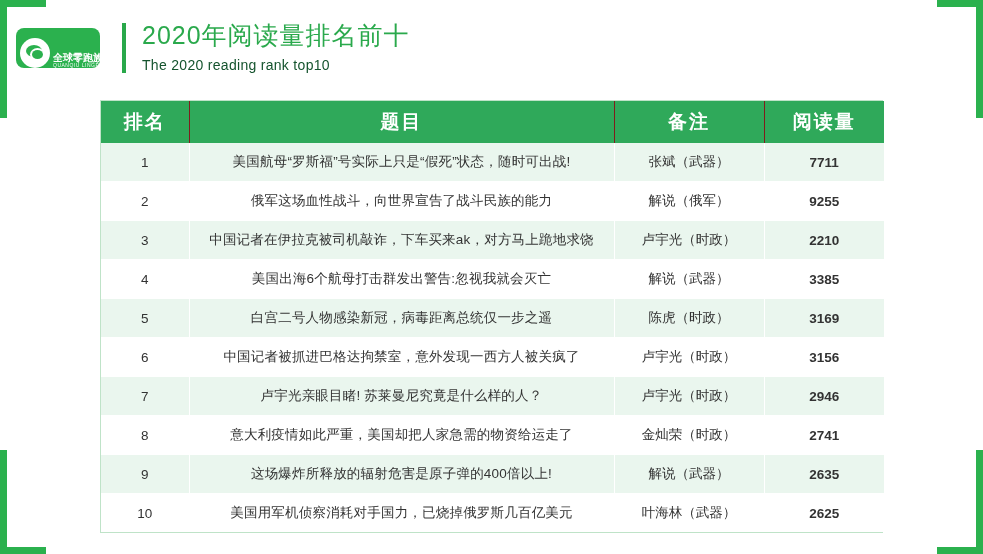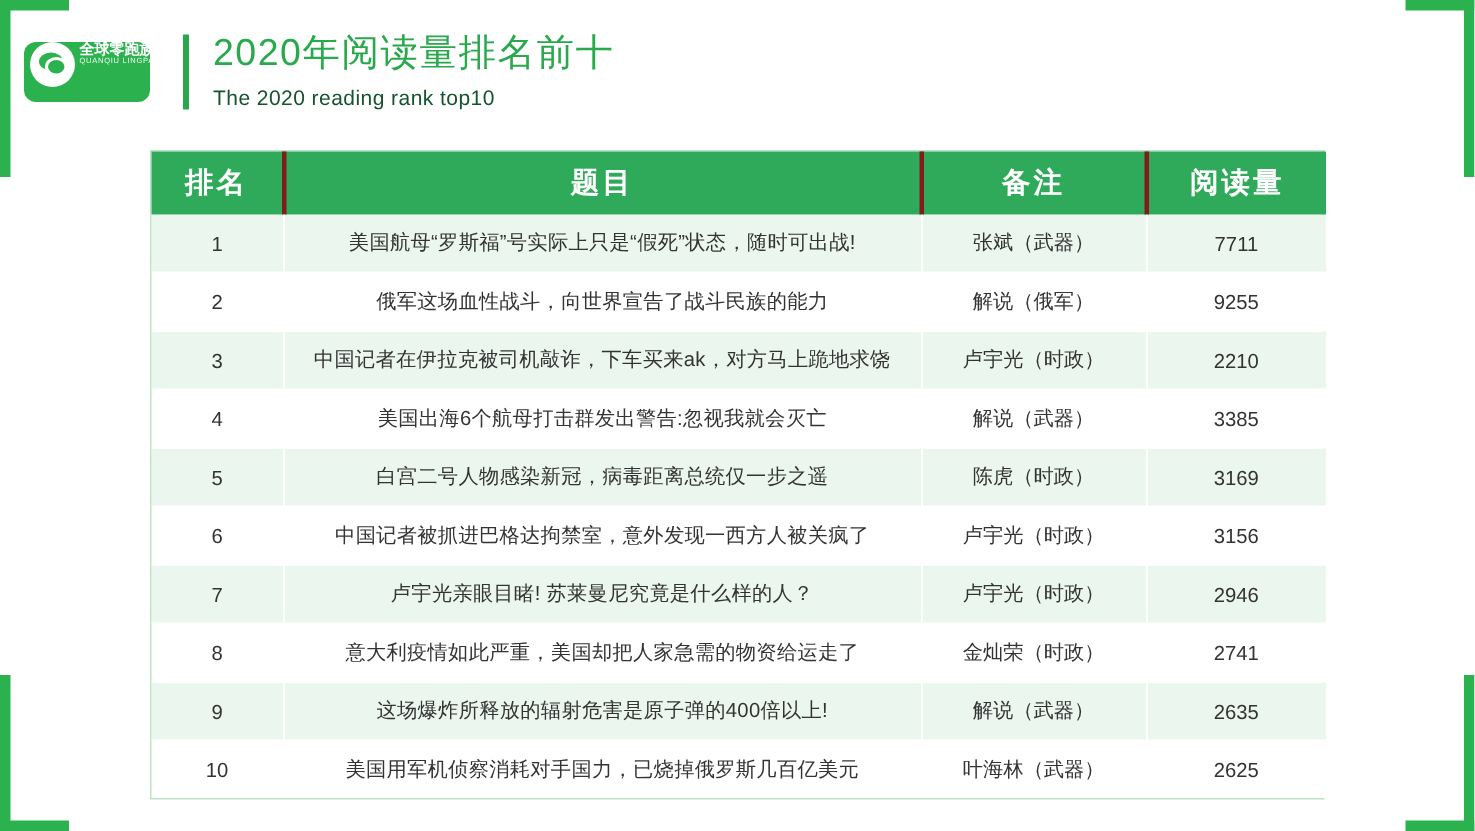--- a/index.html
+++ b/index.html
@@ -27,21 +27,21 @@
     padding: 18px 0 0 16px;
     height: 78px;
     box-sizing: border-box;
   }
   .logo {
     width: 84px;
     height: 40px;
     border-radius: 8px;
     background: #2bb14e;
     display: flex;
-    align-items: flex-start;
+    align-items: flex-end;
     justify-content: flex-start;
     padding-left: 4px;
     box-sizing: border-box;
     position: relative;
     flex: none;
   }
   .logo-mark {
     width: 30px;
     height: 30px;
     border-radius: 50%;
@@ -122,21 +122,21 @@
     width: 783px;
     table-layout: fixed;
   }
   table.rank th {
     background: #2fa95a;
     color: #ffffff;
     font-size: 19px;
     font-weight: bold;
     height: 40px;
     letter-spacing: 2px;
-    border-right: 3px solid #7f1d1d;
+    border-right: 1px solid #7f1d1d;
   }
   table.rank th:last-child { border-right: none; }
   table.rank td {
     height: 36px;
     font-size: 13.5px;
     color: #333333;
     text-align: center;
     border-bottom: 1px solid #ffffff;
     border-right: 1px solid #ffffff;
     white-space: nowrap;
@@ -145,21 +145,21 @@
   table.rank td:last-child { border-right: none; }
   table.rank tbody tr:nth-child(odd) td { background: #eaf6ee; }
   table.rank tbody tr:nth-child(even) td { background: #ffffff; }
   table.rank tbody tr:last-child td { border-bottom: none; }
   .col-rank { width: 88px; }
   .col-title { width: 425px; }
   .col-note { width: 150px; }
   .col-count { width: 120px; }
   td.count {
     color: #c0142a;
-    font-weight: normal;
+    font-weight: bold;
     font-size: 17px;
   }
   td.title-cell {
     letter-spacing: .2px;
     margin-left: 45px;
   }
   
   .corner {
     position: absolute;
     background: #2bb14e;

